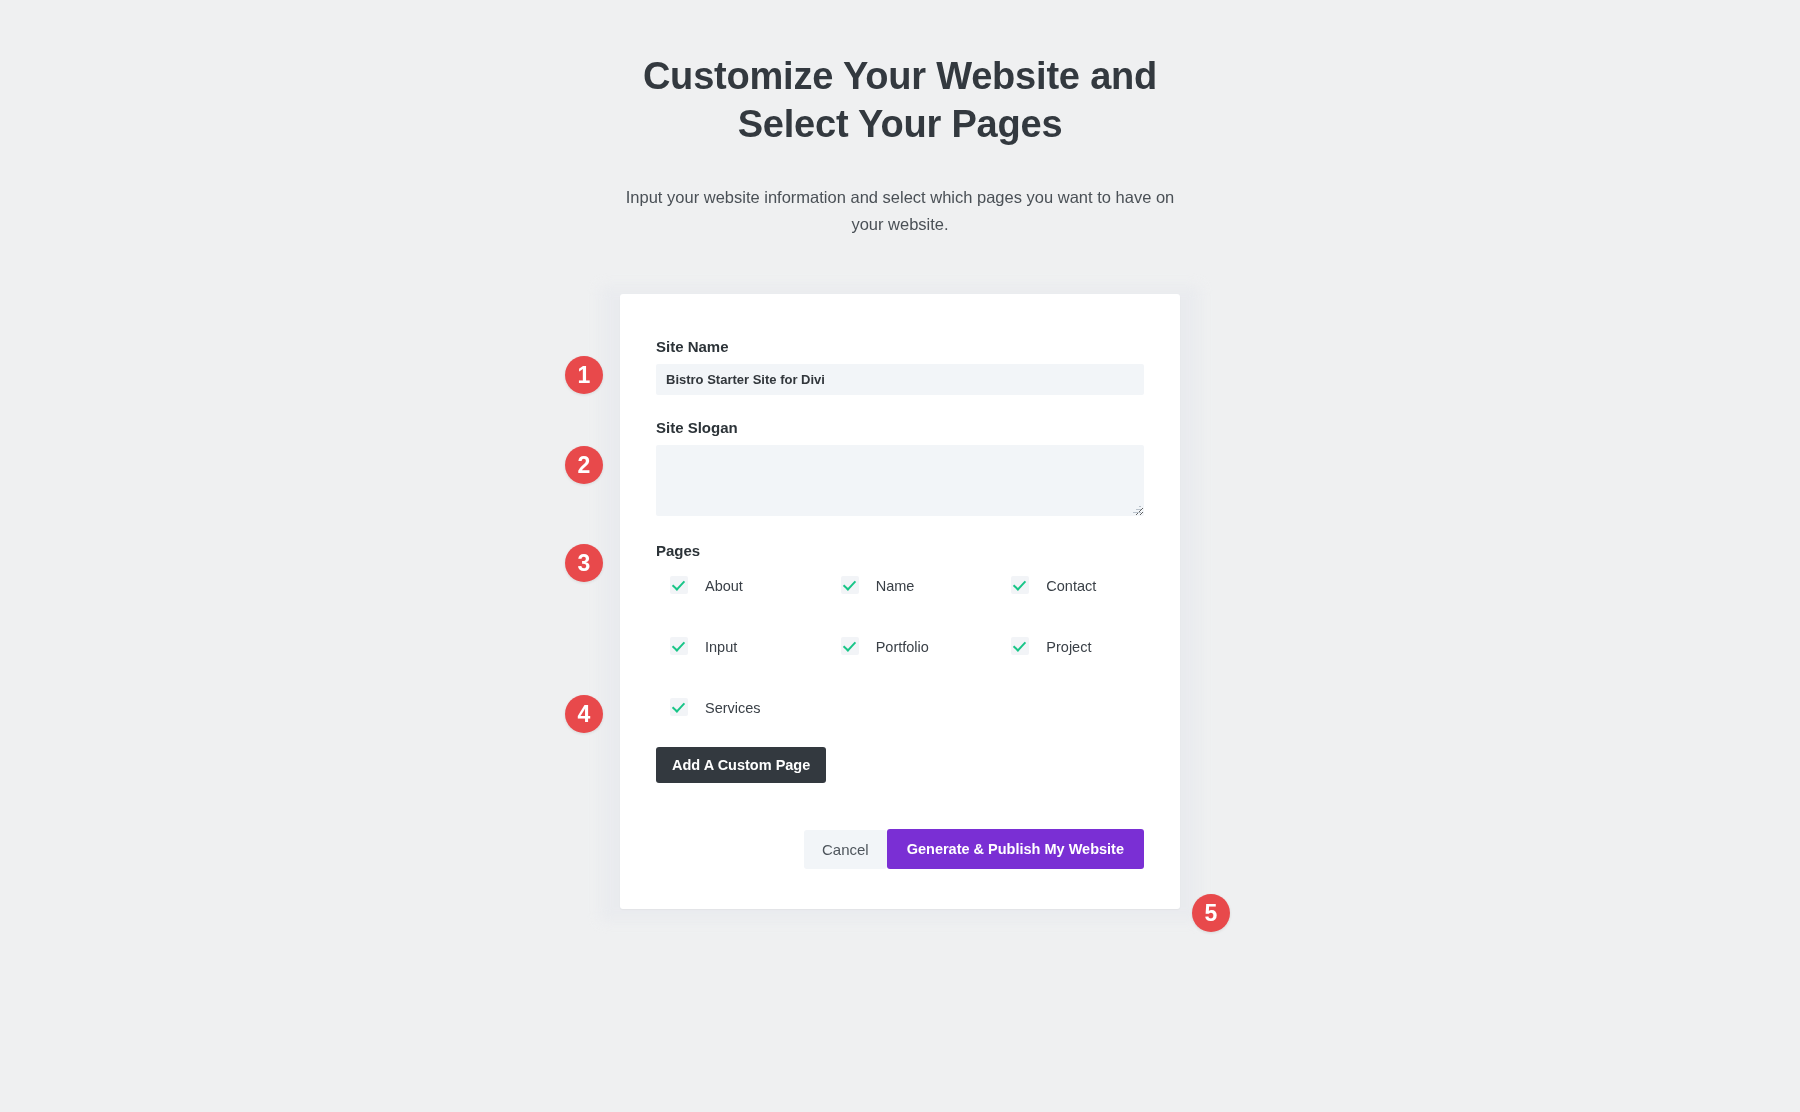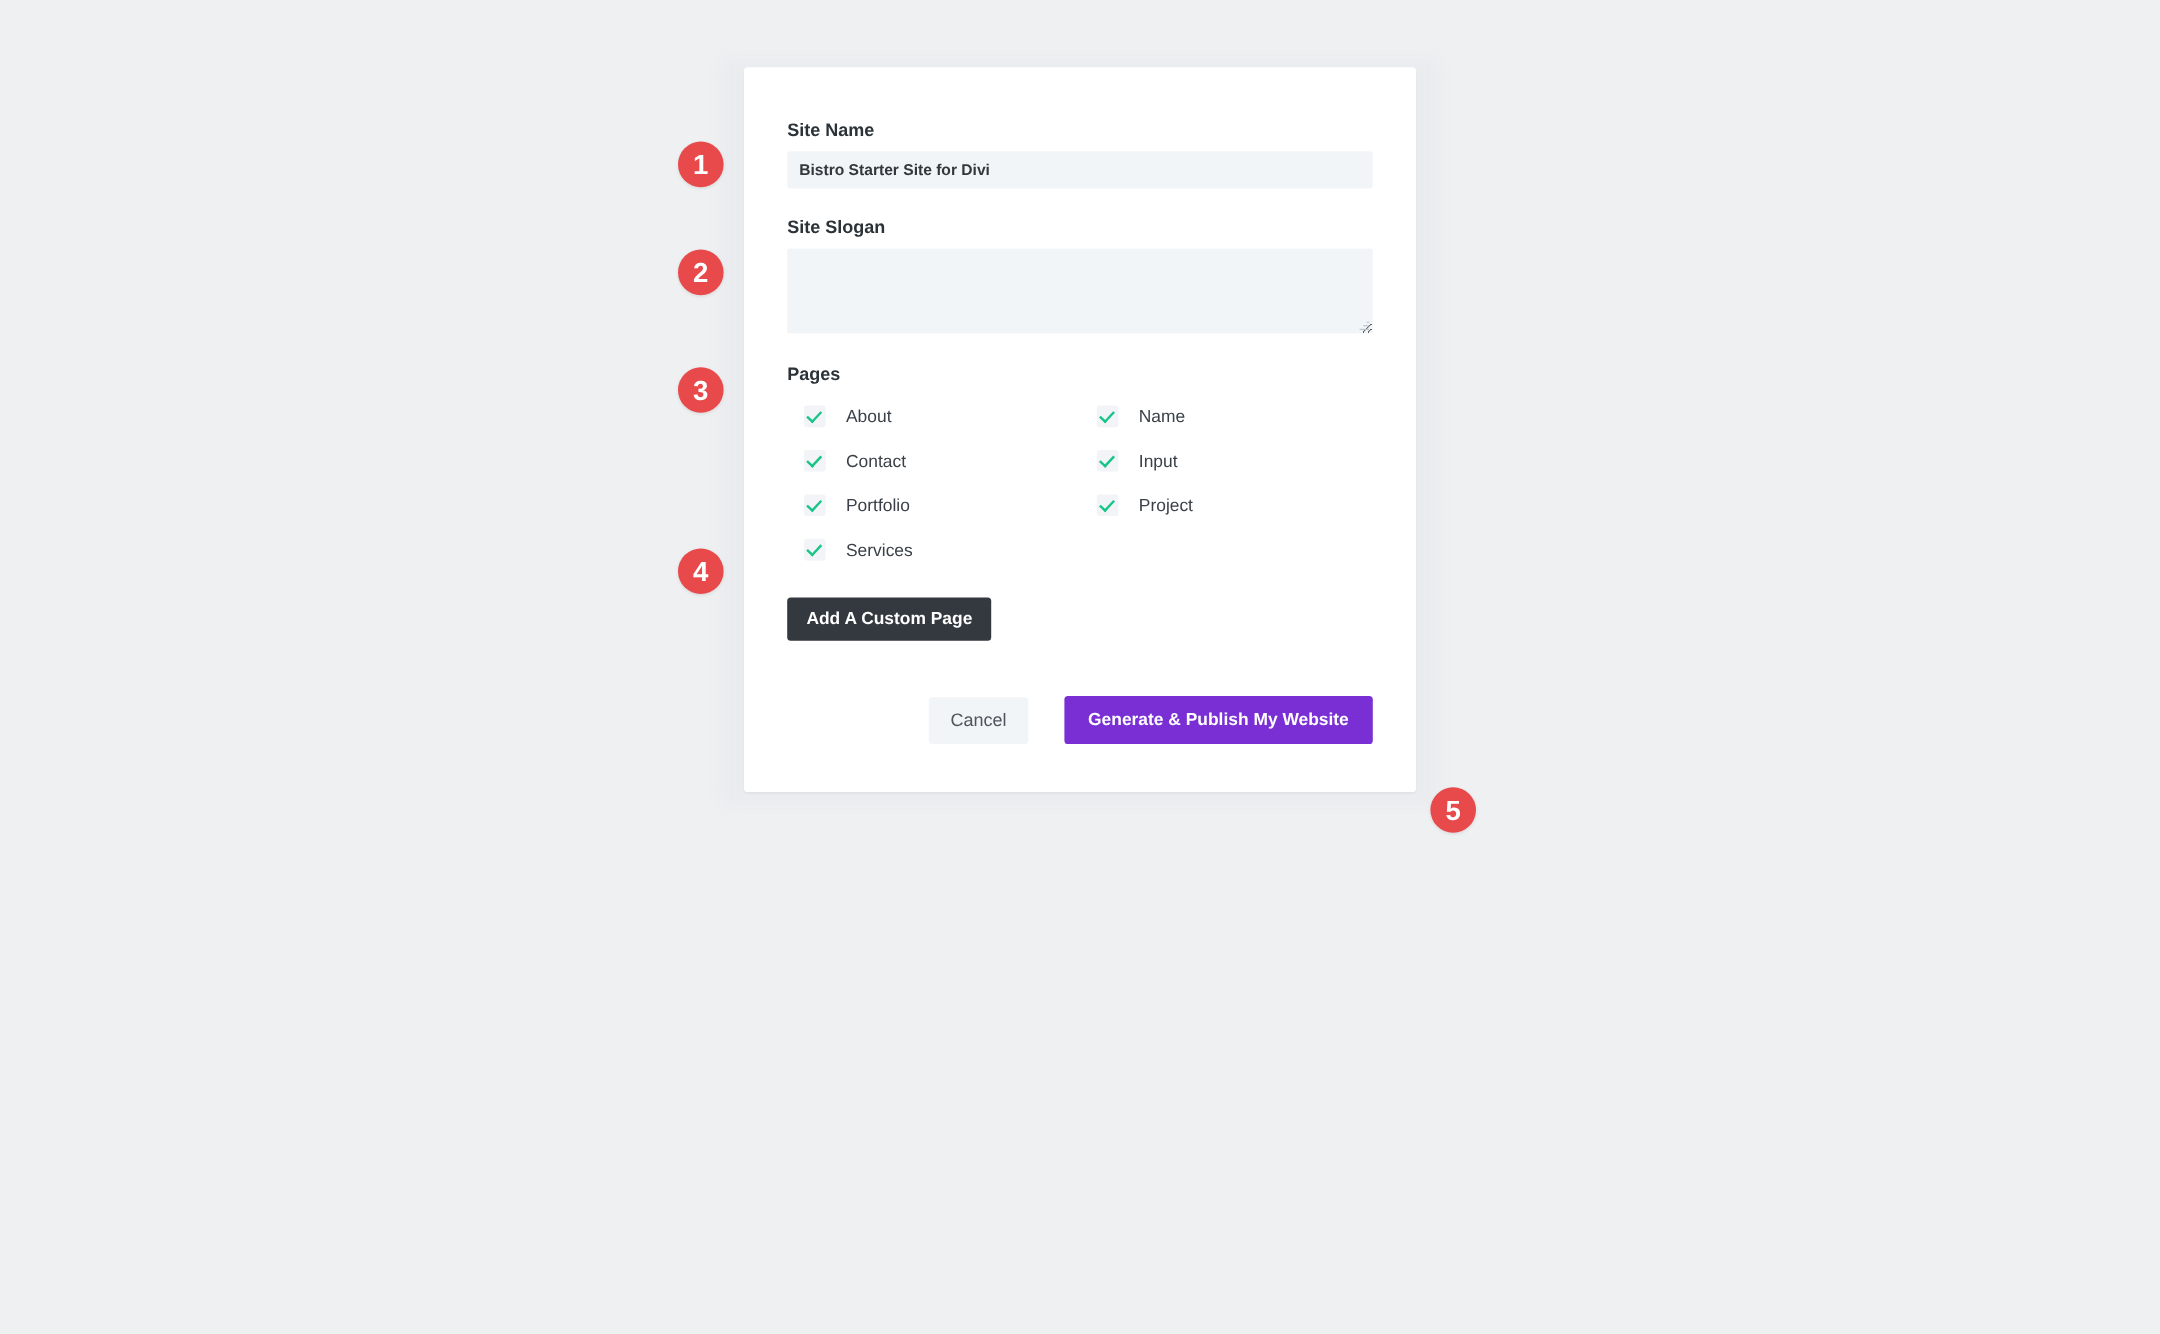--- a/index.html
+++ b/index.html
@@ -147,24 +147,25 @@
   .upload-zone-text {
     font-size: 14px;
     color: #4e555c;
     font-weight: normal;
   }
 
   
   .pages-block { margin-top: 26px; }
   .pages-grid {
     display: grid;
-    grid-template-columns: 1fr 1fr;
+    grid-template-columns: 1fr 1fr 1fr;
     column-gap: 0px;
     row-gap: 0px;
     margin-top: 9px;
+    gap: 24px;
   }
   .page-option {
     display: flex;
     align-items: flex-start;
     padding: 7px 0 7px 14px;
     cursor: pointer;
   }
   .cbox {
     flex: 0 0 auto;
     width: 18px;
@@ -204,21 +205,20 @@
     font-weight: bold;
     font-family: "Liberation Sans", sans-serif;
     padding: 10px 16px;
     cursor: pointer;
   }
 
   .footer-row {
     display: flex;
     justify-content: flex-end;
     align-items: center;
-    gap: 30px;
     margin-top: 46px;
     position: relative;
   }
   .btn-cancel {
     background: #f2f5f8;
     color: #4e555c;
     border: none;
     border-radius: 3px;
     font-size: 15px;
     font-family: "Liberation Sans", sans-serif;
@@ -259,20 +259,24 @@
   .badge-2 { left: -55px; top: 152px; }
   .badge-3 { left: -55px; top: 250px; }
   .badge-4 { left: -55px; top: 401px; }
   .badge-5 { right: -50px; top: 600px; }
 </style>
 </head>
 <body>
 
 <div class="page">
 
+  <div class="header">
+    <h1 class="page-title">Customize Your Website and Select Your Pages</h1>
+    <p class="page-subtitle">Input your website information and select which pages you want to have on your website.</p>
+  </div>
 
   <div class="card-wrap">
     <div class="card-halo"></div>
 
     <div class="badge badge-1">1</div>
     <div class="badge badge-2">2</div>
     <div class="badge badge-3">3</div>
     <div class="badge badge-4">4</div>
     <div class="badge badge-5">5</div>
 

